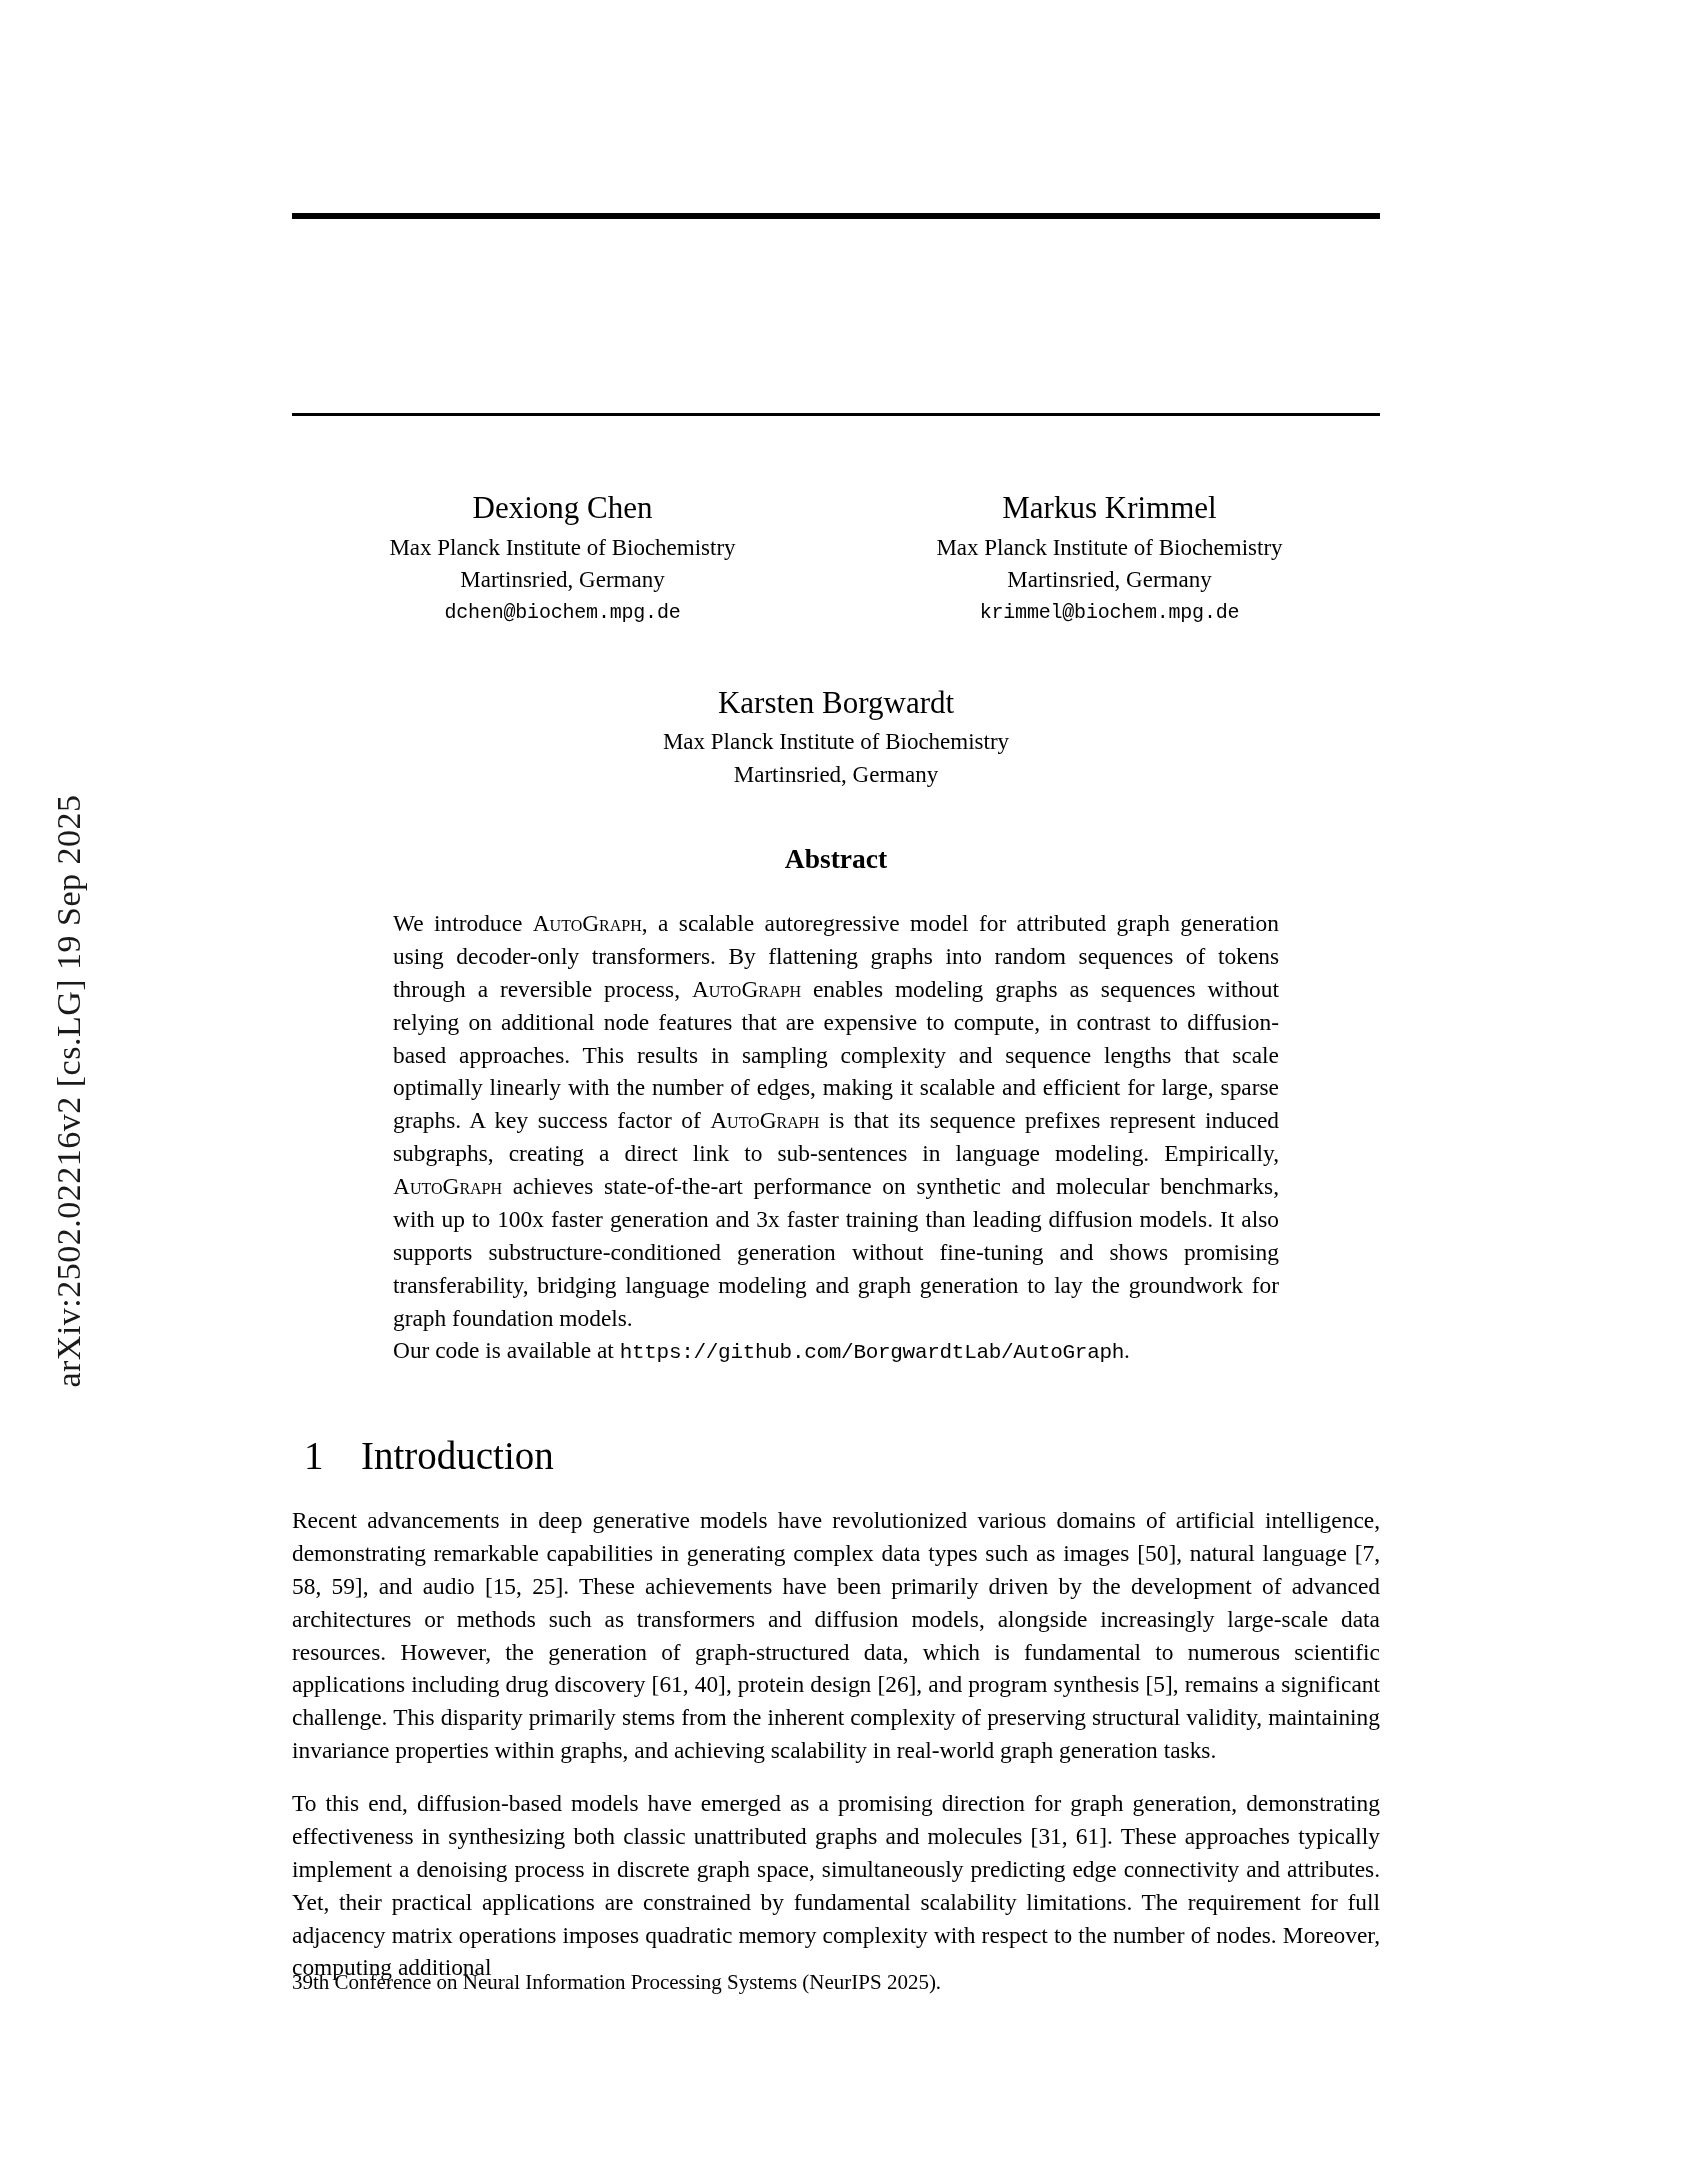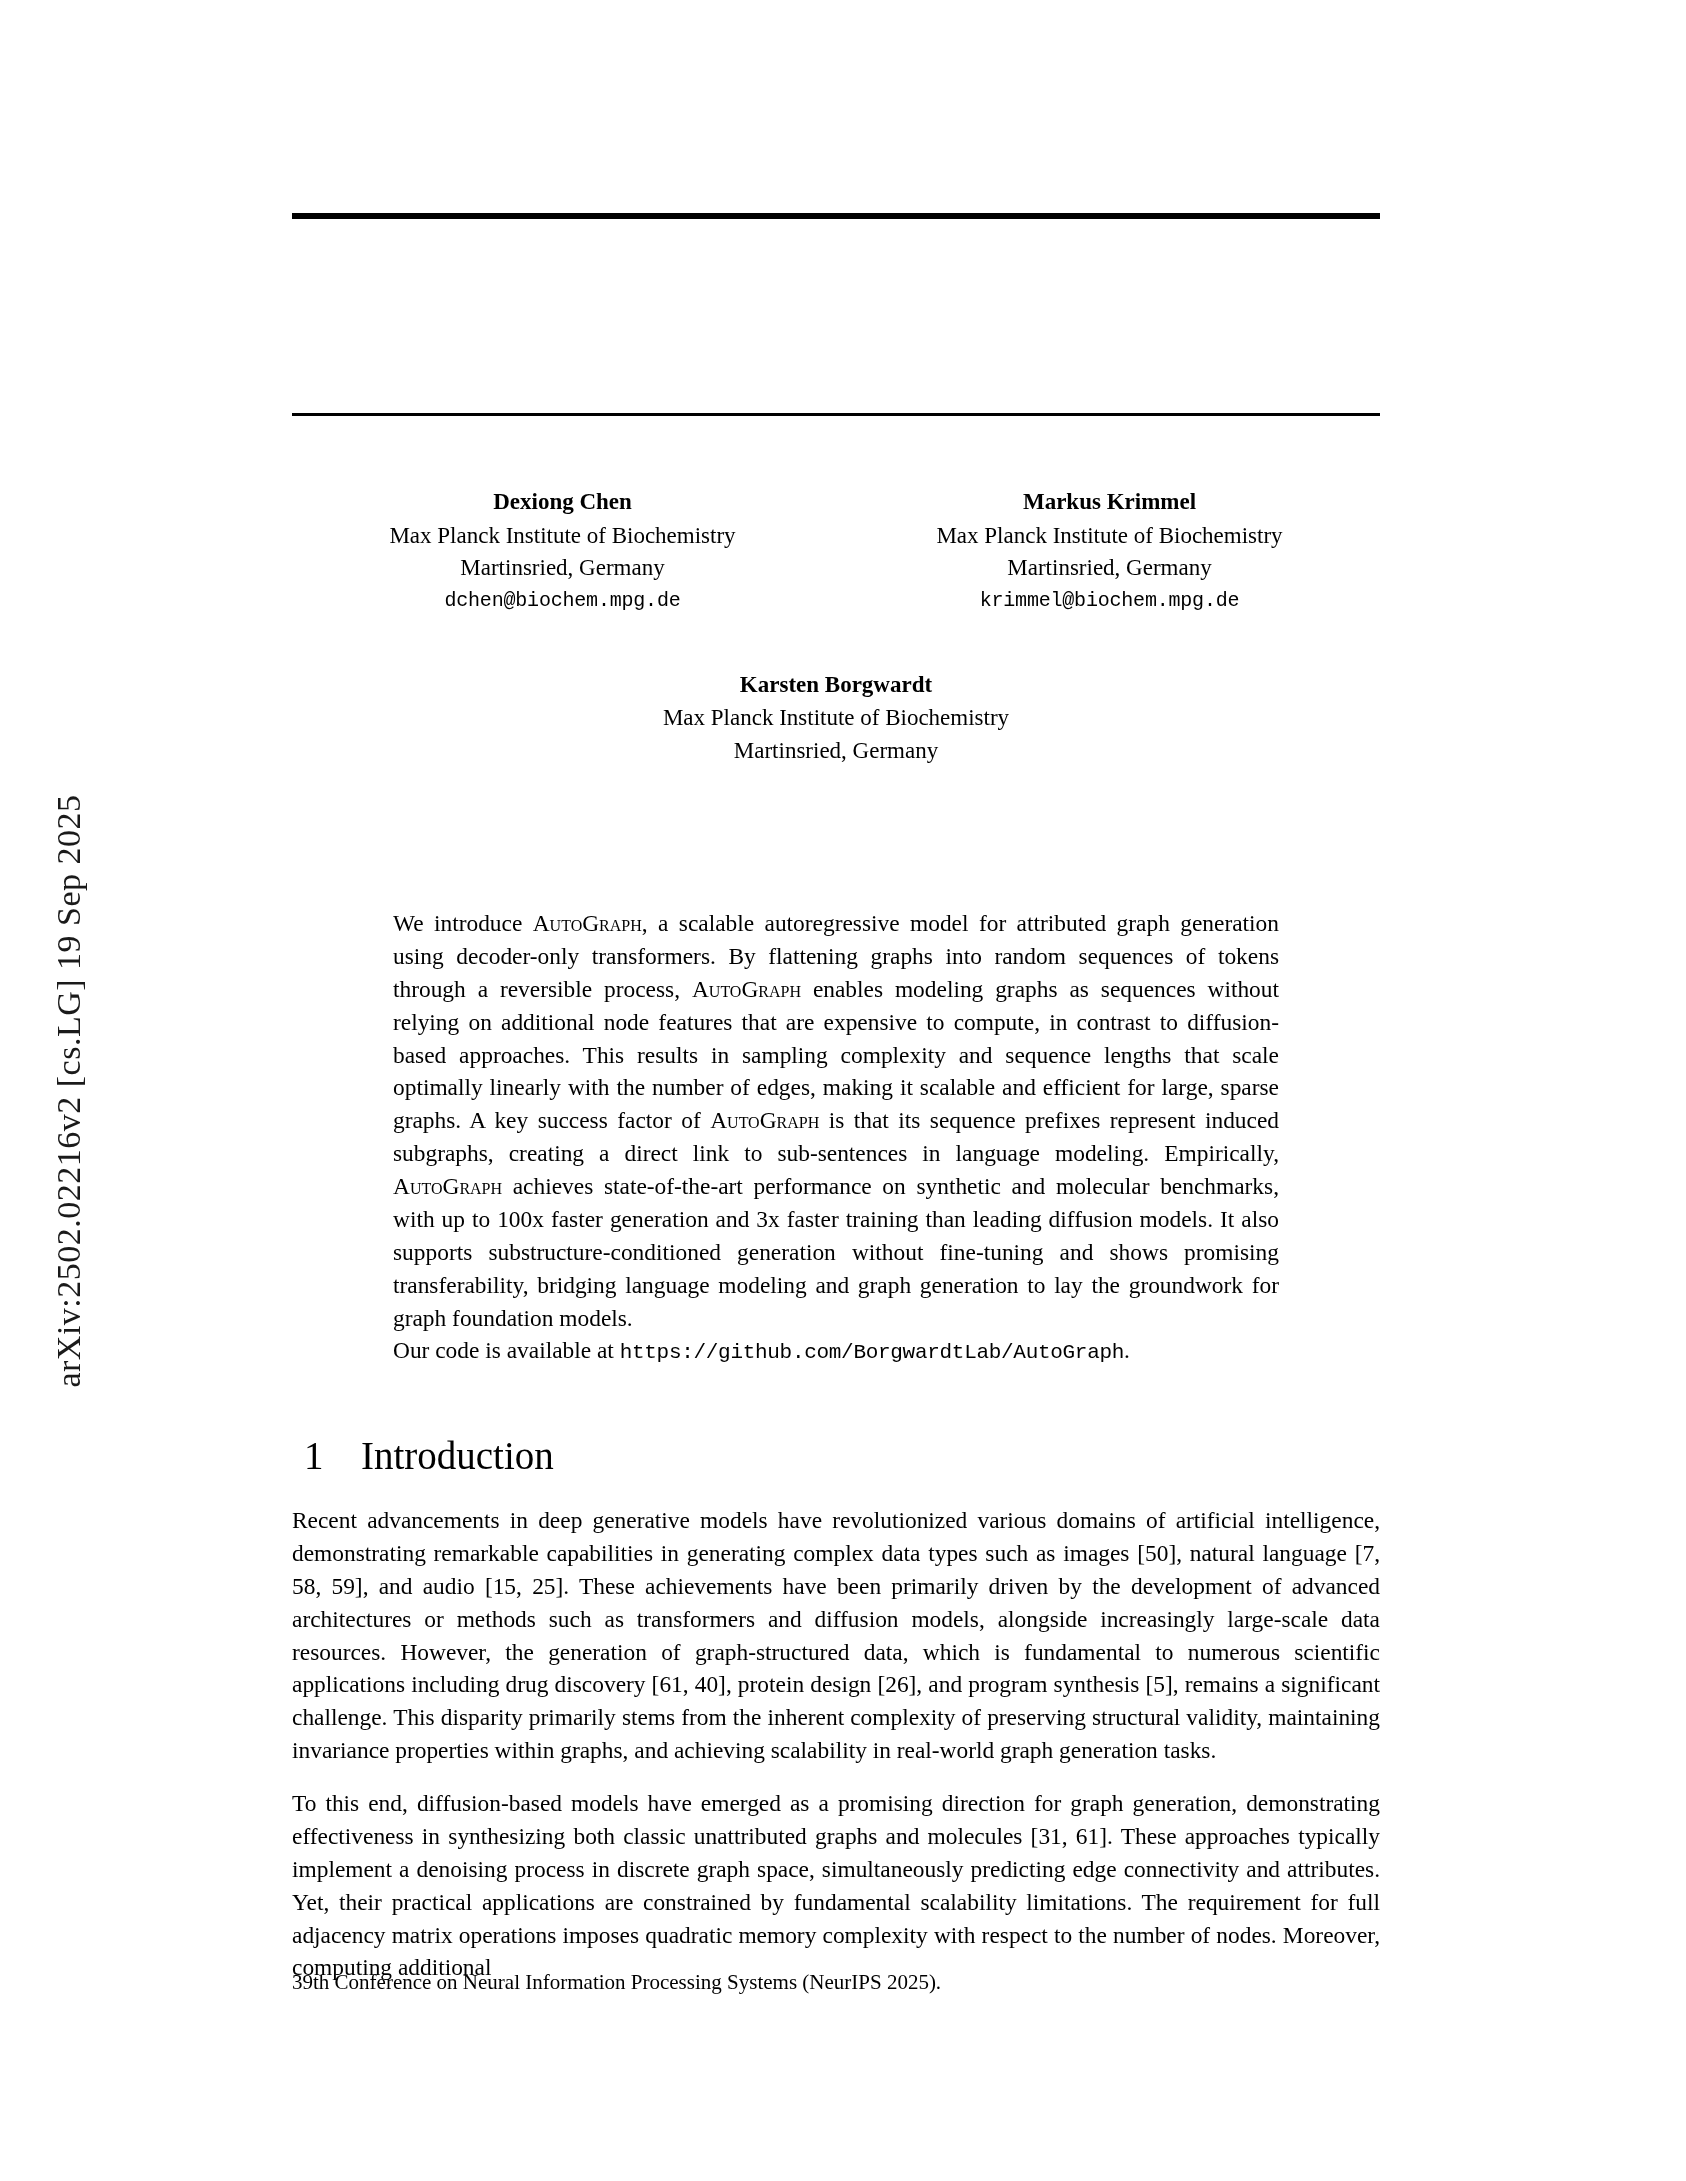--- a/index.html
+++ b/index.html
@@ -87,22 +87,22 @@
   .author-row {
     display: flex;
     justify-content: center;
     gap: 129px;
   }
   .author-block {
     text-align: center;
     width: 418px;
   }
   .author-block .name {
-    font-size: 23px;
-    font-weight: bold;
+    font-size: 31px;
+    font-weight: normal;
     line-height: 1.5;
   }
   .author-block .aff {
     font-size: 23px;
     line-height: 1.42;
   }
   .author-block .email {
     font-family: "Liberation Mono", monospace;
     font-size: 20px;
     line-height: 1.6;
@@ -218,20 +218,21 @@
       </div>
       <div class="author-row single">
         <div class="author-block">
           <div class="name">Karsten Borgwardt</div>
           <div class="aff">Max Planck Institute of Biochemistry</div>
           <div class="aff">Martinsried, Germany</div>
         </div>
       </div>
     </div>
 
+    <div class="abstract-head">Abstract</div>
 
     <div class="abstract-body">
       <p>We introduce <span class="sc">AutoGraph</span>, a scalable autoregressive model for attributed graph generation using decoder-only transformers. By flattening graphs into random sequences of tokens through a reversible process, <span class="sc">AutoGraph</span> enables modeling graphs as sequences without relying on additional node features that are expensive to compute, in contrast to diffusion-based approaches. This results in sampling complexity and sequence lengths that scale optimally linearly with the number of edges, making it scalable and efficient for large, sparse graphs. A key success factor of <span class="sc">AutoGraph</span> is that its sequence prefixes represent induced subgraphs, creating a direct link to sub-sentences in language modeling. Empirically, <span class="sc">AutoGraph</span> achieves state-of-the-art performance on synthetic and molecular benchmarks, with up to 100x faster generation and 3x faster training than leading diffusion models. It also supports substructure-conditioned generation without fine-tuning and shows promising transferability, bridging language modeling and graph generation to lay the groundwork for graph foundation models.</p>
       <p><span>Our code is available at </span><span class="mono">https://github.com/BorgwardtLab/AutoGraph</span><span>.</span></p>
     </div>
 
     <div class="section-head">
       <span class="num">1</span><span>Introduction</span>
     </div>
 

